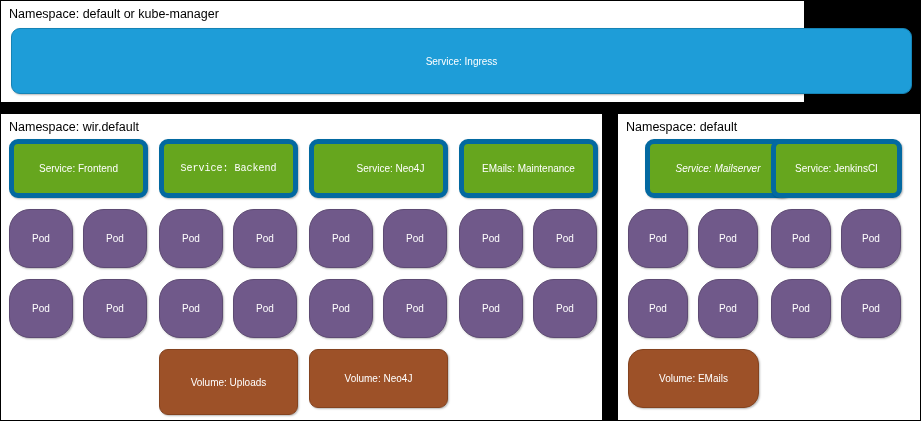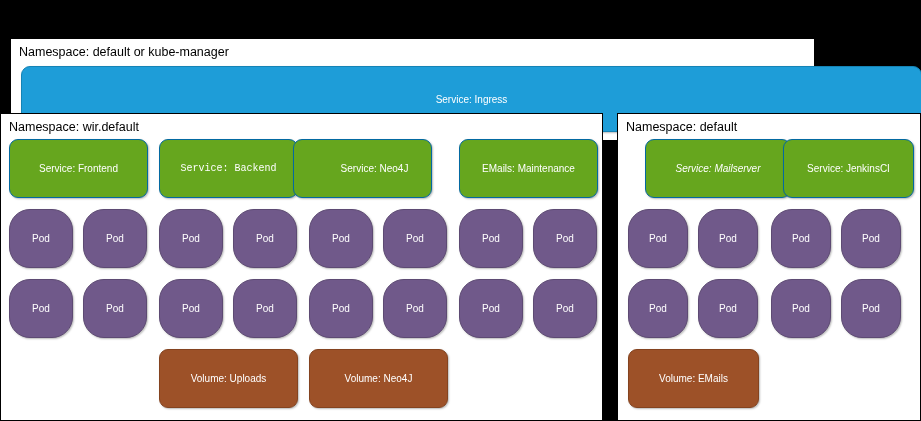--- a/index.html
+++ b/index.html
@@ -19,21 +19,21 @@
     background: #000000;
   }
 
   
   .panel {
     position: absolute;
     background: #ffffff;
     border: 1px solid #000000;
   }
 
-  #panel-top    { left: 10px;   top: 0;   width: 805px; height: 103px; margin-top: 38px; }
+  #panel-top    { left: 0;   top: 0;   width: 805px; height: 103px; }
   #panel-left   { left: 0;   top: 113px; width: 603px; height: 308px; }
   #panel-right  { left: 617px; top: 113px; width: 304px; height: 308px; }
 
   .ns-label {
     position: absolute;
     left: 8px;
     top: 6px;
     font-size: 12.5px;
     color: #000000;
     white-space: nowrap;
@@ -49,21 +49,21 @@
     border-radius: 9px;
     color: #ffffff;
     font-size: 10px;
     text-align: center;
     line-height: 15px;
     box-shadow: 1px 1px 2px rgba(0,0,0,0.28);
     white-space: nowrap;
   }
 
   .node.ingress  { background: #1E9DD8; border: 1px solid #1583b5; }
-  .node.service  { background: #66A61E; border: 1px solid #0369a1; }
+  .node.service  { background: #66A61E; border: 5px solid #0369a1; }
   .node.pod      { background: #70598A; border: 1px solid #5d4a73; }
   .node.volume   { background: #9D5128; border: 1px solid #84431f; }
 
   .node.pod { border-radius: 21px; }
 
   
   #ingress-box {
     left: 10px;
     top: 27px;
     width: 901px;
@@ -86,42 +86,42 @@
   <div class="node service" style="left: 8px; top: 25px; width: 139px; height: 59px;">Service: Frontend</div>
       <div class="node pod" style="left: 8px; top: 95px; width: 64px; height: 59px;">Pod</div>
       <div class="node pod" style="left: 82px; top: 95px; width: 64px; height: 59px;">Pod</div>
       <div class="node pod" style="left: 8px; top: 165px; width: 64px; height: 59px;">Pod</div>
       <div class="node pod" style="left: 82px; top: 165px; width: 64px; height: 59px;">Pod</div>
       <div class="node service" style="left: 158px; top: 25px; width: 139px; height: 59px; font-family: Liberation Mono, monospace;">Service: Backend</div>
       <div class="node pod" style="left: 158px; top: 95px; width: 64px; height: 59px;">Pod</div>
       <div class="node pod" style="left: 232px; top: 95px; width: 64px; height: 59px;">Pod</div>
       <div class="node pod" style="left: 158px; top: 165px; width: 64px; height: 59px;">Pod</div>
       <div class="node pod" style="left: 232px; top: 165px; width: 64px; height: 59px;">Pod</div>
-      <div class="node volume" style="left: 158px; top: 235px; width: 139px; height: 59px;">Volume: Uploads</div>
-      <div class="node service" style="left: 292px; top: 25px; width: 139px; height: 59px; padding-left: 24px;">Service: Neo4J</div>
+      <div class="node volume" style="left: 158px; top: 235px; width: 139px; height: 66px;">Volume: Uploads</div>
+      <div class="node service" style="left: 308px; top: 25px; width: 139px; height: 59px; padding-left: 24px;">Service: Neo4J</div>
       <div class="node pod" style="left: 308px; top: 95px; width: 64px; height: 59px;">Pod</div>
       <div class="node pod" style="left: 382px; top: 95px; width: 64px; height: 59px;">Pod</div>
       <div class="node pod" style="left: 308px; top: 165px; width: 64px; height: 59px;">Pod</div>
       <div class="node pod" style="left: 382px; top: 165px; width: 64px; height: 59px;">Pod</div>
       <div class="node volume" style="left: 308px; top: 235px; width: 139px; height: 59px;">Volume: Neo4J</div>
       <div class="node service" style="left: 458px; top: 25px; width: 139px; height: 59px;">EMails: Maintenance</div>
       <div class="node pod" style="left: 458px; top: 95px; width: 64px; height: 59px;">Pod</div>
       <div class="node pod" style="left: 532px; top: 95px; width: 64px; height: 59px;">Pod</div>
       <div class="node pod" style="left: 458px; top: 165px; width: 64px; height: 59px;">Pod</div>
       <div class="node pod" style="left: 532px; top: 165px; width: 64px; height: 59px;">Pod</div>
     </div>
 
   <div class="panel" id="panel-right">
     <div class="ns-label">Namespace: default</div>
   <div class="node service" style="left: 27px; top: 25px; width: 146px; height: 59px; font-style: italic;">Service: Mailserver</div>
       <div class="node pod" style="left: 10px; top: 95px; width: 60px; height: 59px;">Pod</div>
       <div class="node pod" style="left: 80px; top: 95px; width: 60px; height: 59px;">Pod</div>
       <div class="node pod" style="left: 10px; top: 165px; width: 60px; height: 59px;">Pod</div>
       <div class="node pod" style="left: 80px; top: 165px; width: 60px; height: 59px;">Pod</div>
-      <div class="node volume" style="left: 10px; top: 235px; width: 131px; height: 59px;">Volume: EMails</div>
-      <div class="node service" style="left: 153px; top: 25px; width: 131px; height: 59px; margin-left: 12px;">Service: JenkinsCI</div>
+      <div class="node volume" style="left: 10px; top: 235px; width: 131px; height: 59px; border-radius: 15px;">Volume: EMails</div>
+      <div class="node service" style="left: 153px; top: 25px; width: 131px; height: 59px;">Service: JenkinsCI</div>
       <div class="node pod" style="left: 153px; top: 95px; width: 60px; height: 59px;">Pod</div>
       <div class="node pod" style="left: 223px; top: 95px; width: 60px; height: 59px;">Pod</div>
       <div class="node pod" style="left: 153px; top: 165px; width: 60px; height: 59px;">Pod</div>
       <div class="node pod" style="left: 223px; top: 165px; width: 60px; height: 59px;">Pod</div>
     </div>
 
 </div>
 
 </body></html>

